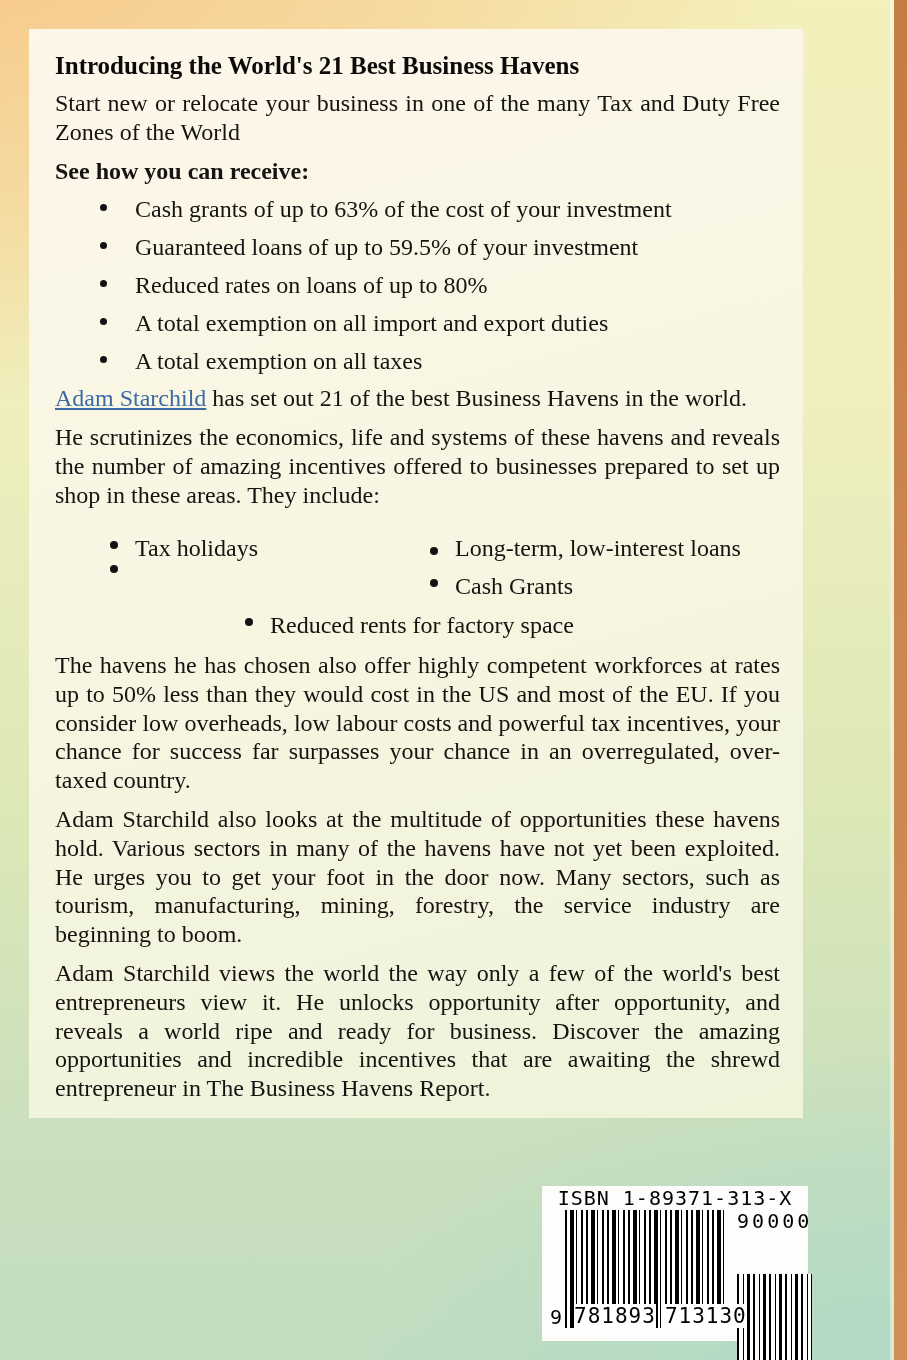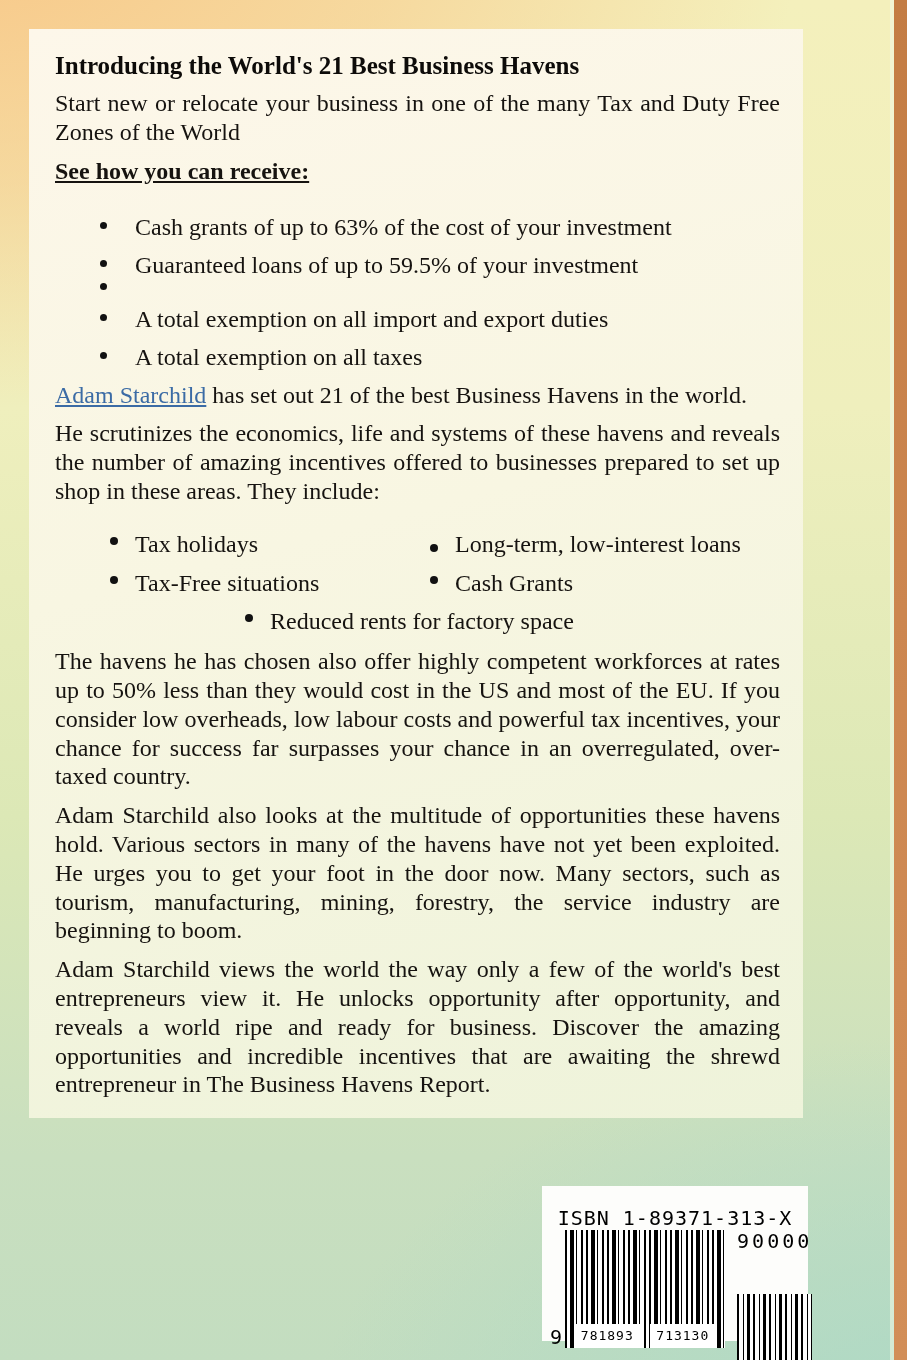--- a/index.html
+++ b/index.html
@@ -29,21 +29,21 @@
     background:linear-gradient(165deg,#fdf7ea 0%,#f8f6e2 45%,#eef3da 100%);
     color:#161310;
     font-size:24px; line-height:28.8px;
   }
 
   .cover-title {
     text-align:left; font-weight:bold; font-size:25px; line-height:29px;
     margin-bottom:9px; color:#0d0b09;
   }
   .para { text-align:justify; margin-bottom:10px; }
-  .receive-heading { font-weight:bold; margin:4px 0 28px 0;text-decoration:underline; }
+  .receive-heading { font-weight:bold; margin:4px 0 10px 0; }
 
   .bullet-row { display:flex; align-items:baseline; margin-bottom:9px; }
   .list-main { margin-bottom:4px; }
   .list-main .bullet-row { margin-left:45px; }
   .dot {
     flex:0 0 auto; width:7px; height:7px; border-radius:50%;
     background:#111; position:relative; top:-6px;
   }
   .list-main .dot { margin-right:28px; }
 
@@ -53,42 +53,42 @@
   .include-grid {
     display:grid; grid-template-columns:320px 1fr;
     margin-left:55px; row-gap:10px; margin-bottom:10px;margin-top:24px;
   }
   .include-grid .dot, .include-center .dot { width:8px; height:8px; margin-right:17px; top:-7px; }
   .include-center { display:flex; align-items:baseline; margin-left:190px; margin-bottom:11px; }
 
   
   .barcode-box {
     position:absolute; left:542px; top:1186px; width:266px; height:155px;
-    background:#fdfdfb; padding:20px 8px 6px 8px;
+    background:#fdfdfb; padding:0 8px 6px 8px;
     font-family:"DejaVu Sans Mono","Liberation Mono",monospace; color:#000;
   }
   .isbn-line {
     text-align:center; font-size:20px; line-height:24px; letter-spacing:1px;
     white-space:nowrap;
   }
   .barcode-body { display:flex; align-items:flex-start; }
   .ean { display:flex; align-items:flex-end; }
   .ean-prefix { font-size:20px; line-height:22px; margin-right:3px; }
   .ean-bars {
     position:relative; width:160px; height:118px;
     background:repeating-linear-gradient(90deg,
       #000 0 2px, #fff 2px 5px, #000 5px 9px, #fff 9px 11px,
       #000 11px 12px, #fff 12px 16px, #000 16px 18px, #fff 18px 21px);
   }
   .ean-digits {
     position:absolute; left:9px; right:9px; bottom:0; height:24px;
     display:flex; gap:9px;
   }
   .ean-digits span {
-    flex:1; background:#fff; font-size:13px; line-height:24px;
+    flex:1; background:#fff; font-size:21px; line-height:24px;
     display:flex; justify-content:center; letter-spacing:1px;
   }
   .supp { margin-left:12px; display:flex; flex-direction:column; width:80px;gap:40px; }
   .supp-num { text-align:center; font-size:20px; line-height:22px; letter-spacing:3px; white-space:nowrap; }
   .supp-bars {
     height:89px; margin-top:2px;
     background:repeating-linear-gradient(90deg,
       #000 0 2px, #fff 2px 6px, #000 6px 7px, #fff 7px 10px,
       #000 10px 13px, #fff 13px 16px);
   }
@@ -113,20 +113,21 @@
       <div class="bullet-row">
         <span class="dot"></span>
         <span>Cash grants of up to 63% of the cost of your investment</span>
       </div>
       <div class="bullet-row">
         <span class="dot"></span>
         <span>Guaranteed loans of up to 59.5% of your investment</span>
       </div>
       <div class="bullet-row">
         <span class="dot"></span>
+        <span>Reduced rates on loans of up to 80%</span>
       </div>
       <div class="bullet-row">
         <span class="dot"></span>
         <span>A total exemption on all import and export duties</span>
       </div>
       <div class="bullet-row">
         <span class="dot"></span>
         <span>A total exemption on all taxes</span>
       </div>
     </div>
@@ -139,21 +140,20 @@
       <div class="bullet-row" style="margin-bottom:0;">
         <span class="dot"></span>
         <span>Tax holidays</span>
       </div>
       <div class="bullet-row" style="margin-bottom:0;align-items:flex-end;">
         <span class="dot"></span>
         <span>Long-term, low-interest loans</span>
       </div>
       <div class="bullet-row" style="margin-bottom:0;">
         <span class="dot"></span>
-        <span>Tax-Free situations</span>
       </div>
       <div class="bullet-row" style="margin-bottom:0;">
         <span class="dot"></span>
         <span>Cash Grants</span>
       </div>
     </div>
 
     <div class="include-center">
       <span class="dot"></span>
       <span>Reduced rents for factory space</span>

